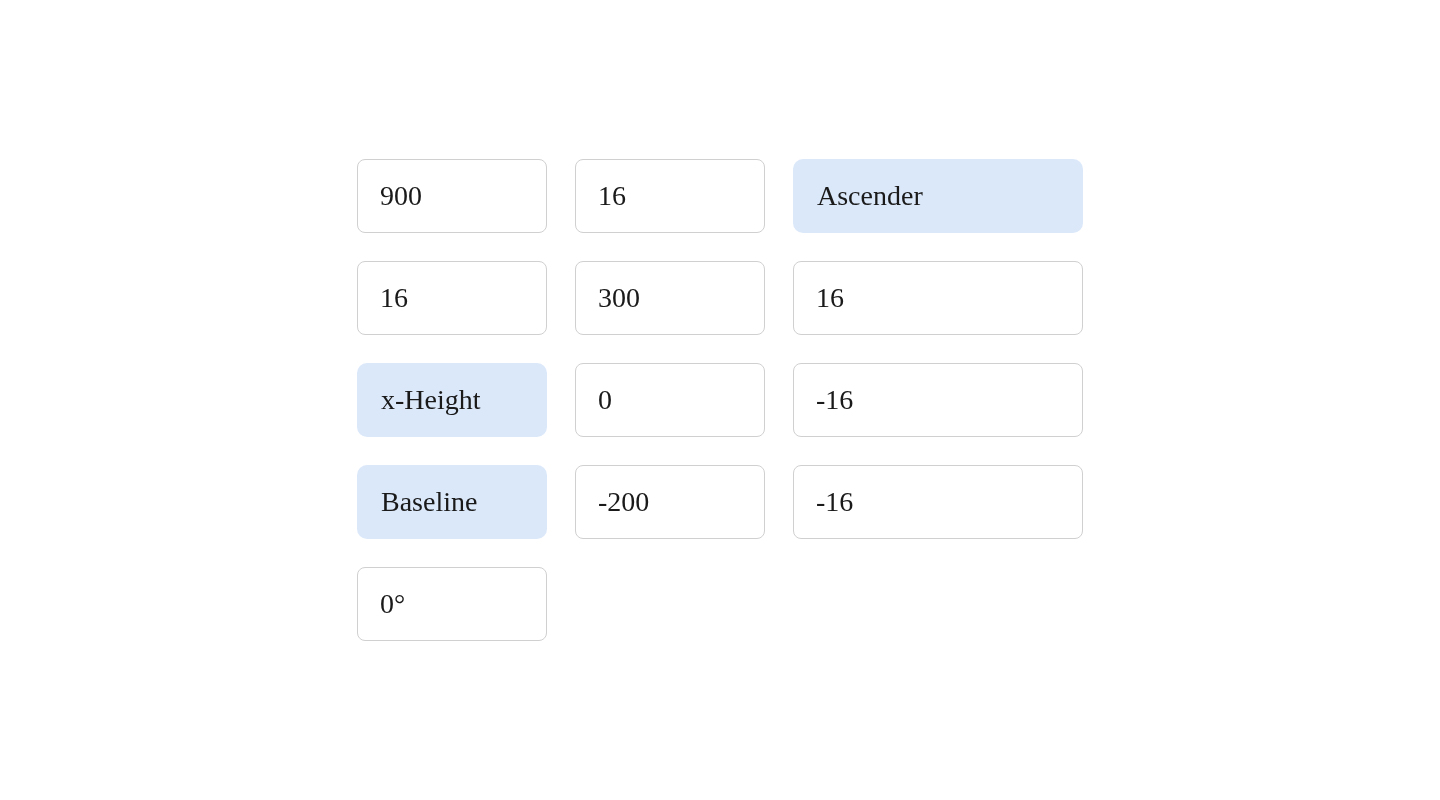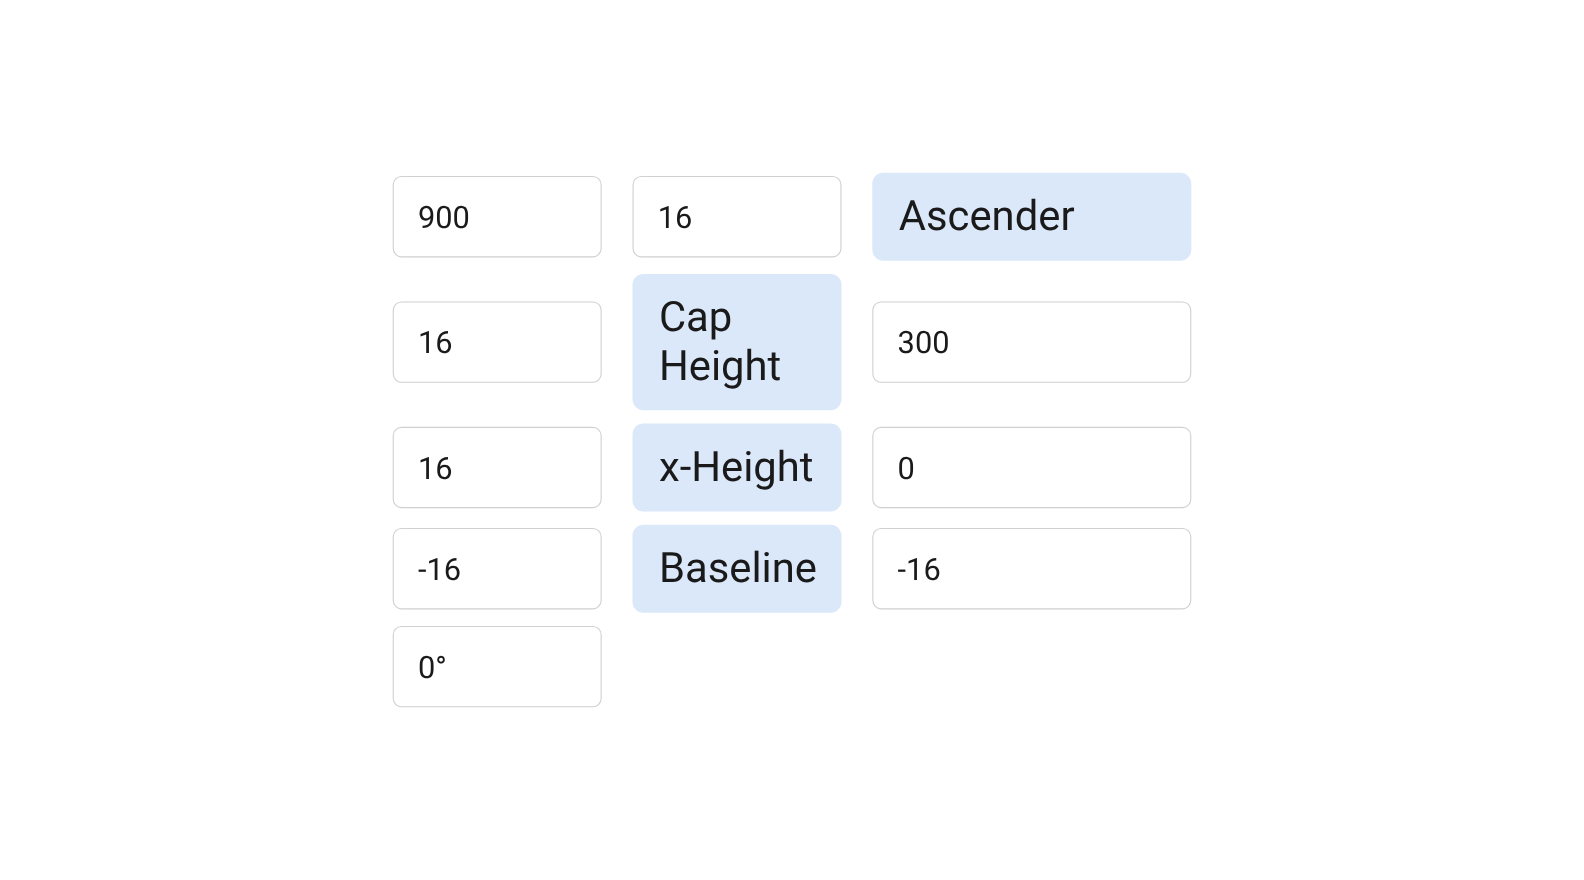--- a/index.html
+++ b/index.html
@@ -14,22 +14,23 @@
       background-color: #ffffff;
       display: flex;
       align-items: center;
       justify-content: center;
       font-family: -apple-system, BlinkMacSystemFont, 'Segoe UI', Roboto, sans-serif;
     }
 
     .grid-container {
       display: grid;
       grid-template-columns: 190px 190px 290px;
-      gap: 12px 28px;
+      gap: 28px 28px;
       align-items: center;
+      font-family: Liberation Serif, serif;
     }
 
     .input-cell {
       background: #ffffff;
       border: 1.5px solid #d0d0d0;
       border-radius: 8px;
       padding: 18px 22px;
       font-size: 28px;
       color: #1a1a1a;
       font-weight: 400;
@@ -39,39 +40,39 @@
     }
 
     .input-cell.empty {
       visibility: hidden;
     }
 
     .label-cell {
       background: #dbe8fa;
       border-radius: 10px;
       padding: 18px 24px;
-      font-size: 38px;
+      font-size: 28px;
       color: #1a1a1a;
       font-weight: 400;
       min-height: 74px;
       display: flex;
       align-items: center;
     }
   </style>
 </head>
 <body>
 
 <div class="grid-container">
 <div class="input-cell">900</div>
     <div class="input-cell">16</div>
     <div class="label-cell">Ascender</div>
     <div class="input-cell">16</div>
-    <div class="label-cell">Cap Height</div>
     <div class="input-cell">300</div>
     <div class="input-cell">16</div>
     <div class="label-cell">x-Height</div>
     <div class="input-cell">0</div>
     <div class="input-cell">-16</div>
     <div class="label-cell">Baseline</div>
+    <div class="input-cell">-200</div>
     <div class="input-cell">-16</div>
     <div class="input-cell">0°</div>
     <div class="input-cell empty"></div>
   </div>
 
 </body></html>

